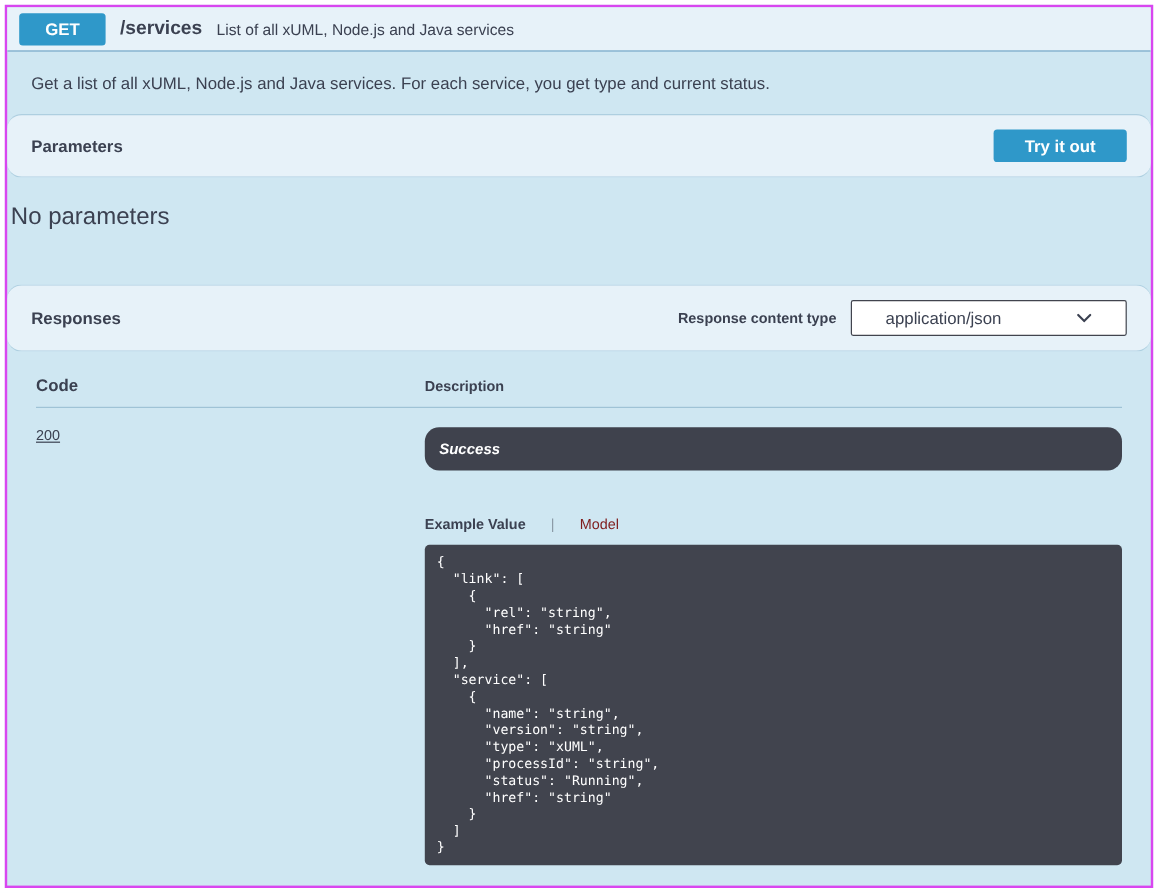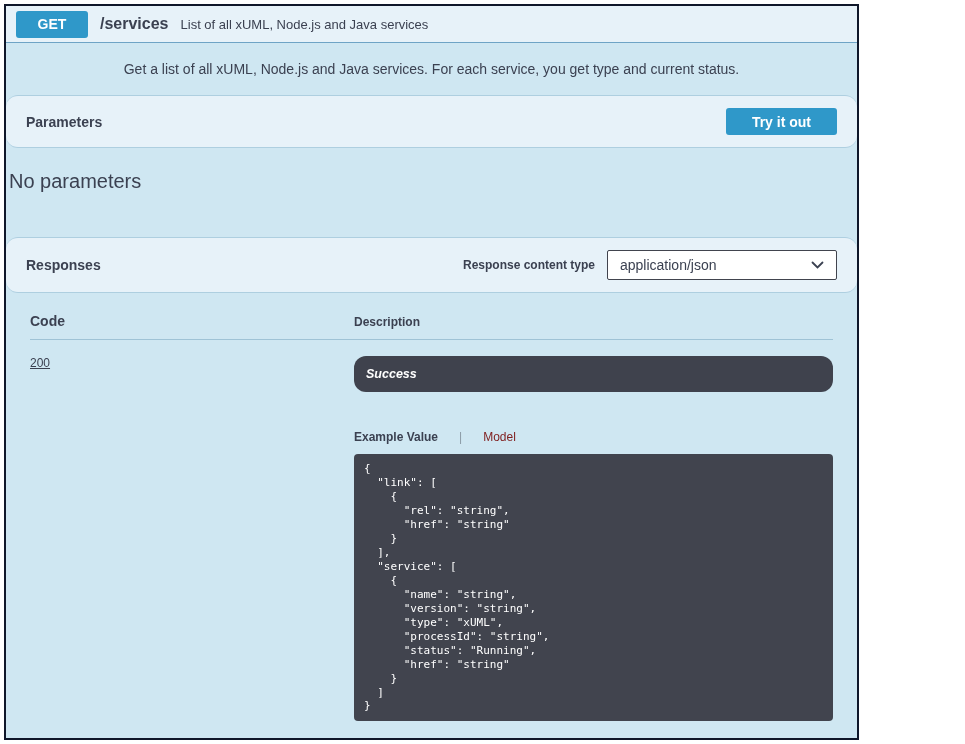--- a/index.html
+++ b/index.html
@@ -3,24 +3,24 @@
 <meta charset="utf-8">
 <style>
   * { box-sizing: border-box; }
   html, body { margin: 0; padding: 0; background: #ffffff; }
   body {
     font-family: "Liberation Sans", sans-serif;
     color: #3b4151;
     width: 965px;
   }
   .frame {
-    width: 855px;
+    width: 957px;
     height: 736px;
     margin: 4px;
-    border: 2px solid #0f172a;
+    border: 2px solid #d946ef;
     background: #cfe7f2;
     overflow: hidden;
   }
 
   
   .opblock-summary {
     display: flex;
     align-items: center;
     gap: 12px;
     background: #e7f2f9;
@@ -50,21 +50,20 @@
     font-size: 13px;
     color: #3b4151;
   }
 
   
   .opblock-description {
     padding: 18px 20px;
     font-size: 14px;
     color: #3b4151;
     min-height: 52px;
-    text-align: center;
   }
 
   
   .section-header {
     background: #e7f2f9;
     border-top: 1px solid #aecfe0;
     border-bottom: 1px solid #aecfe0;
     display: flex;
     align-items: center;
     justify-content: space-between;
@@ -111,21 +110,21 @@
   }
   .content-type-select {
     width: 230px;
     height: 30px;
     background: #ffffff;
     border: 1px solid #41444e;
     border-radius: 2px;
     display: flex;
     align-items: center;
     justify-content: space-between;
-    padding: 0 12px;
+    padding: 0 28px;
     font-size: 14px;
     color: #3b4151;
     cursor: pointer;
   }
 
   
   .responses-body {
     padding: 20px 24px 18px 24px;
   }
   .responses-table-head {

